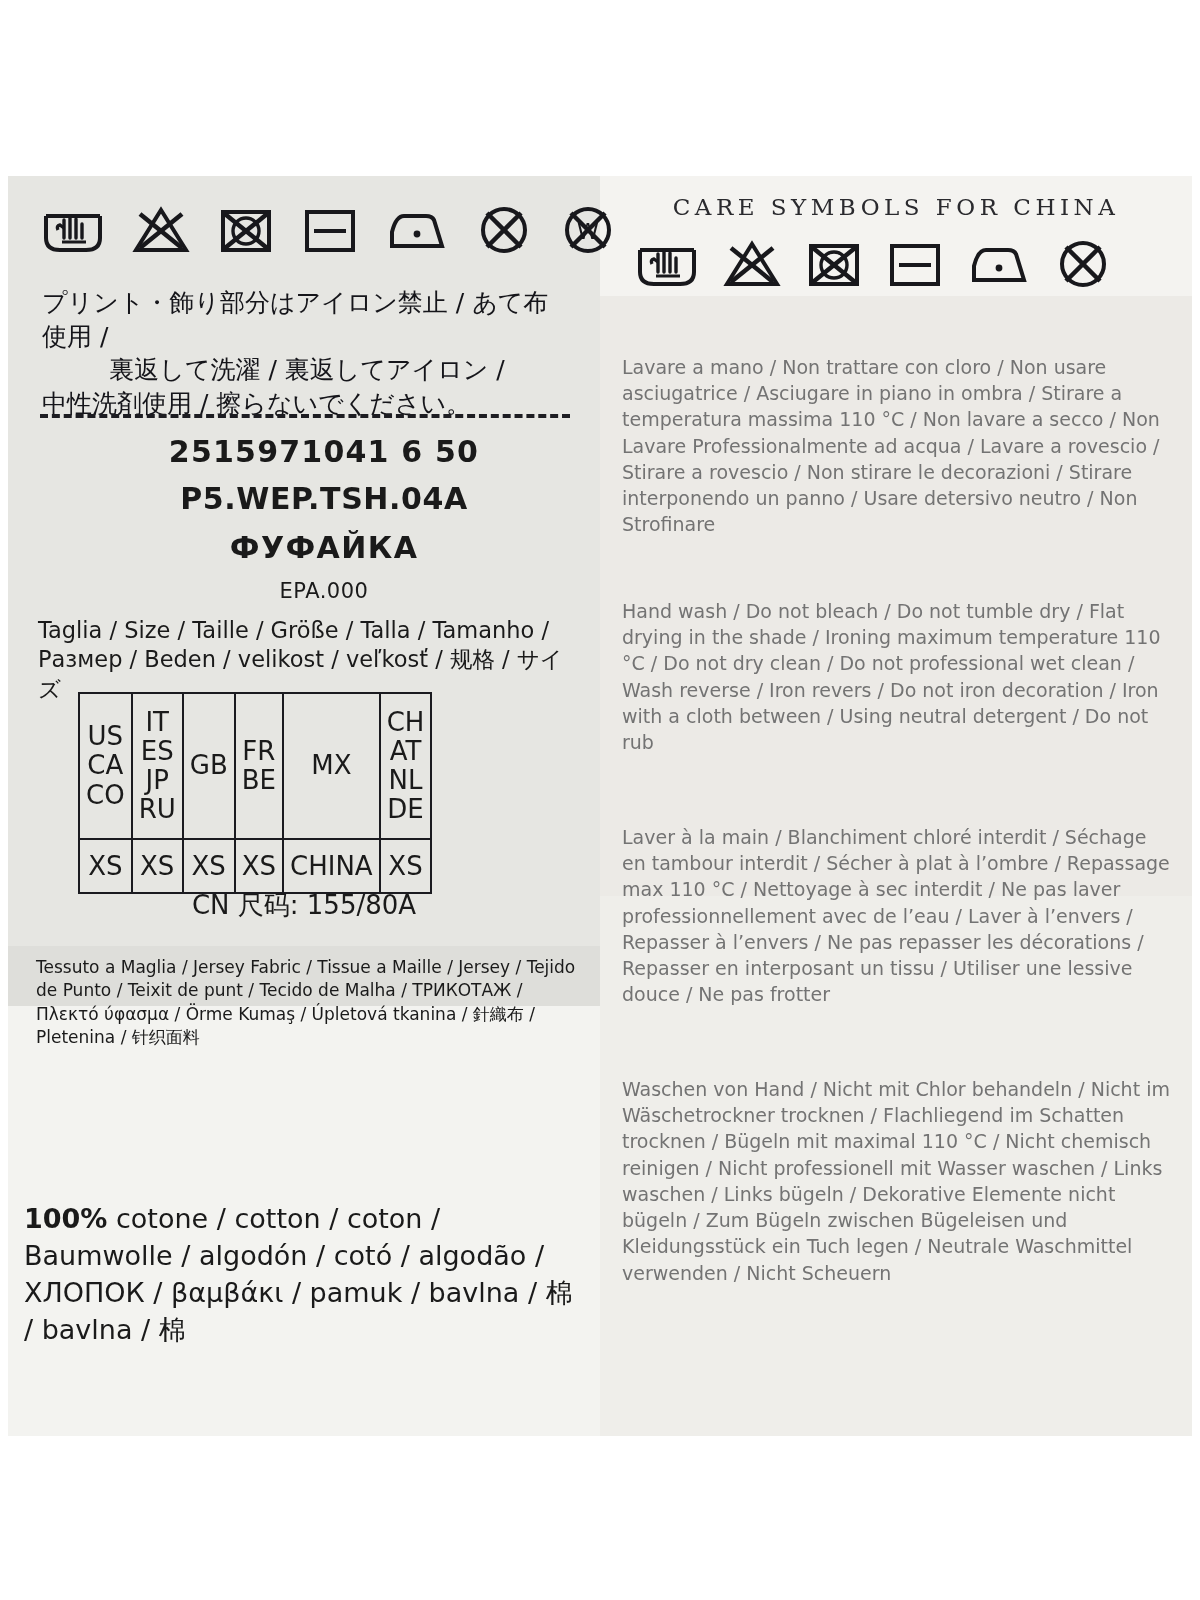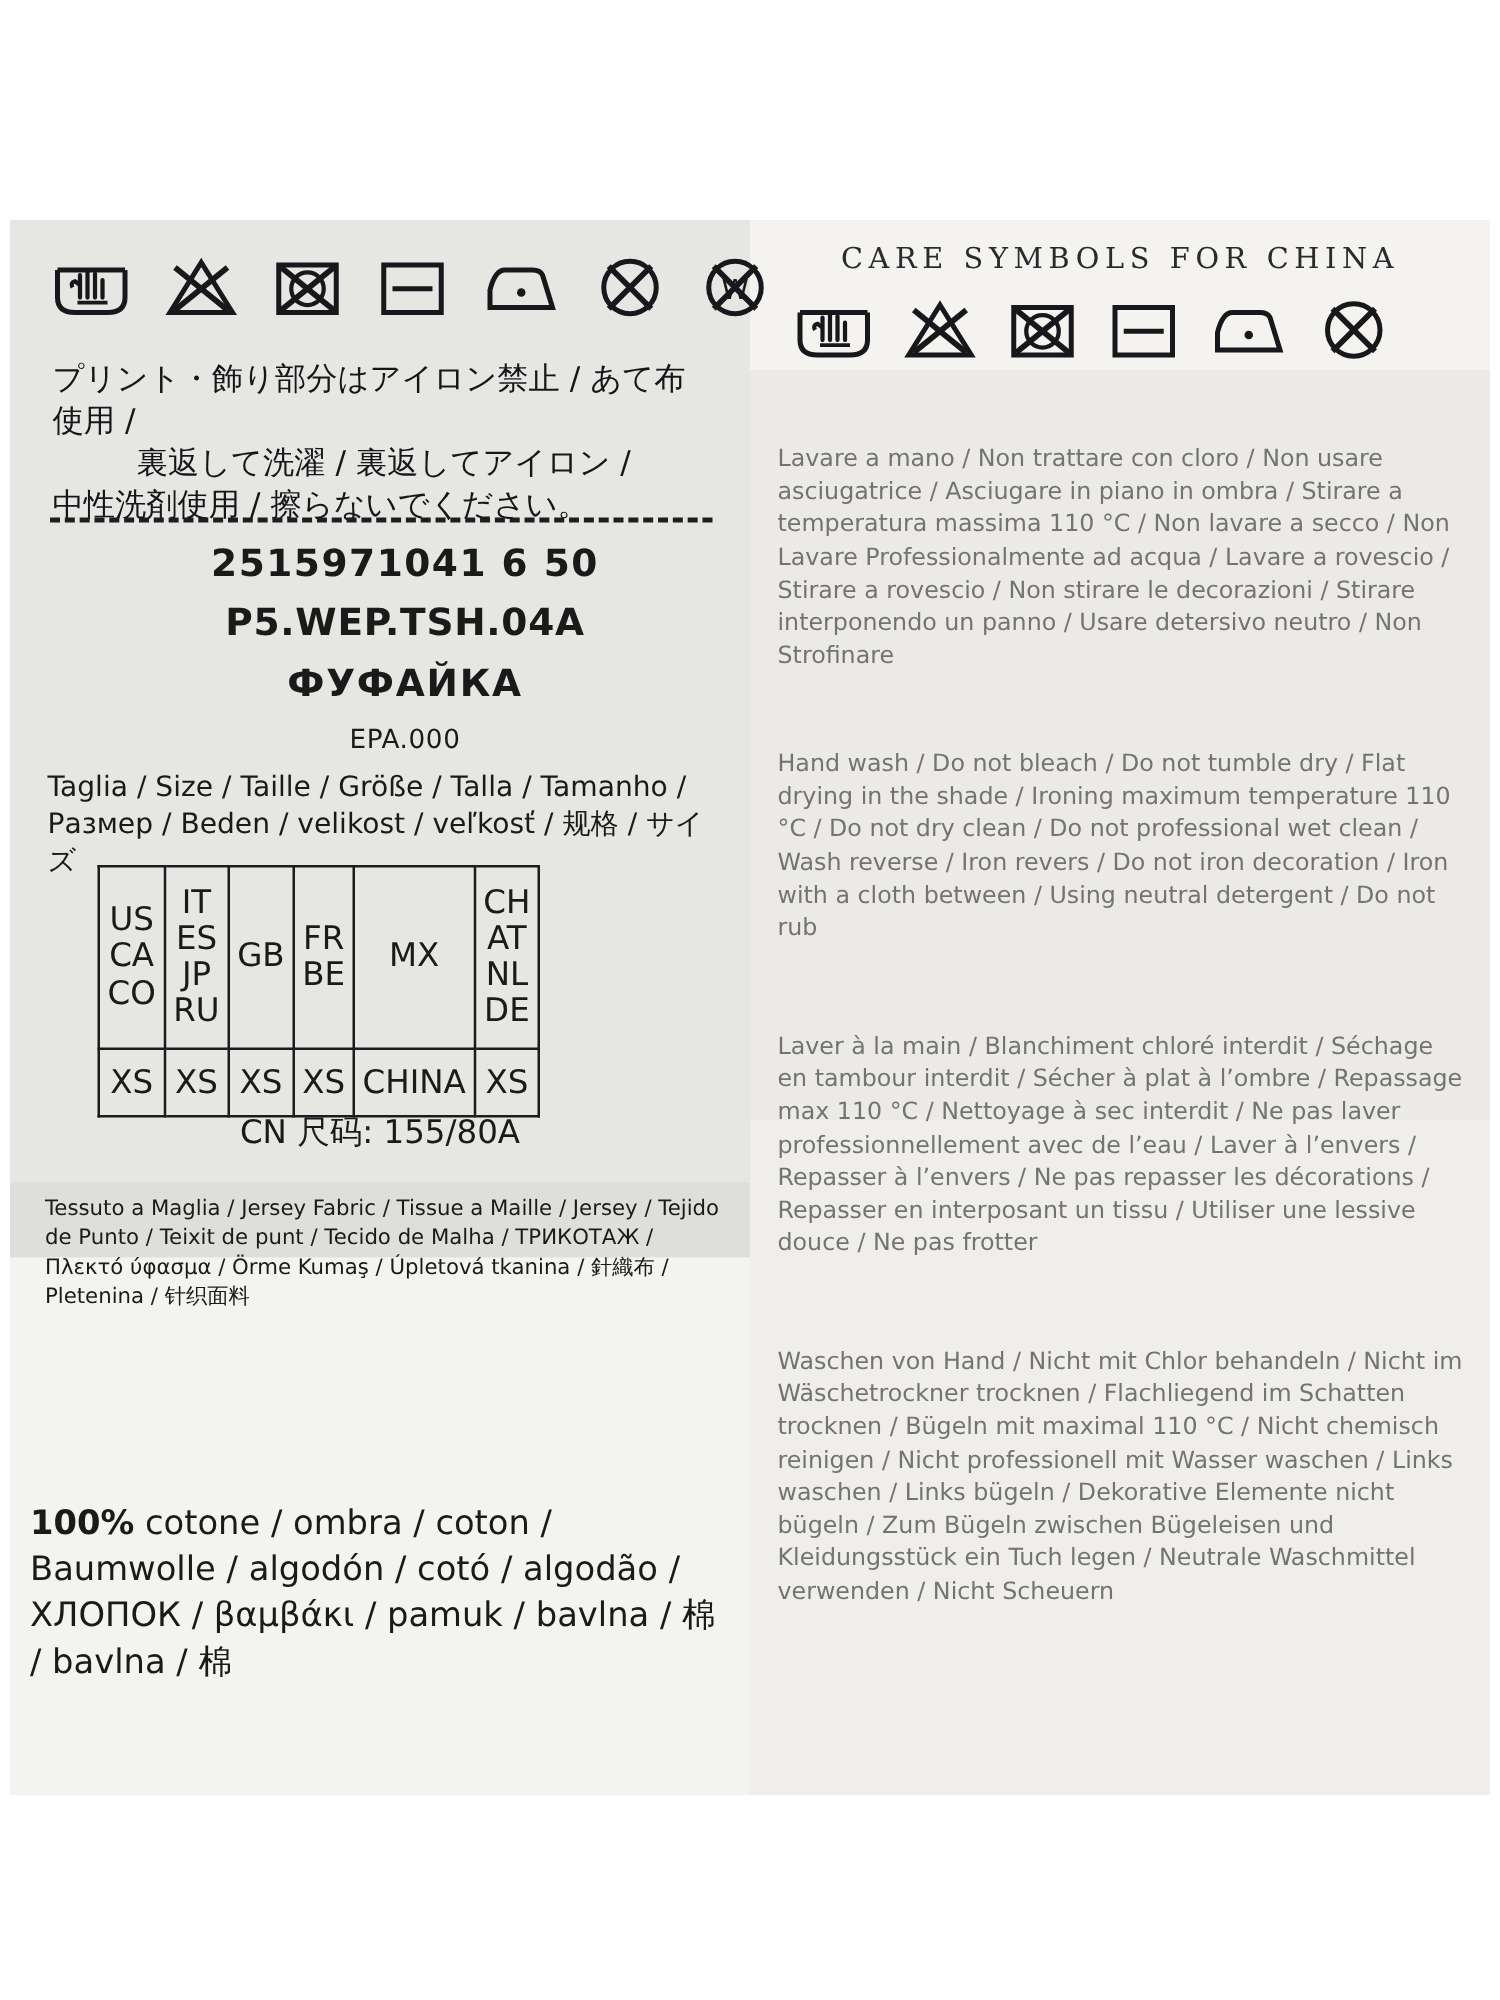--- a/index.html
+++ b/index.html
@@ -338,21 +338,21 @@
           <td>CHINA</td>
           <td>XS</td>
         </tr>
       </tbody>
         </table>
 
       <div class="cn-size">CN 尺码: 155/80A</div>
 
       <div class="fabric-block">Tessuto a Maglia / Jersey Fabric / Tissue a Maille / Jersey / Tejido de Punto / Teixit de punt / Tecido de Malha / ТРИКОТАЖ / Πλεκτό ύφασμα / Örme Kumaş / Úpletová tkanina / 針織布 / Pletenina / 针织面料</div>
 
-      <div class="composition-block"><b>100%</b><span> cotone / ombra / coton / Baumwolle / algodón / cotó / algodão / ХЛОПОК / βαμβάκι / pamuk / bavlna / 棉 / bavlna / 棉</span></div>
+      <div class="composition-block"><b>100%</b><span> cotone / cotton / coton / Baumwolle / algodón / cotó / algodão / ХЛОПОК / βαμβάκι / pamuk / bavlna / 棉 / bavlna / 棉</span></div>
     </div>
 
     <div class="col-right">
       <div class="band rband-a"></div>
       <div class="band rband-b"></div>
       <div class="band rband-c"></div>
 
       <div class="china-title">CARE SYMBOLS FOR CHINA</div>
 
       <div class="symbol-row right-symbols">

